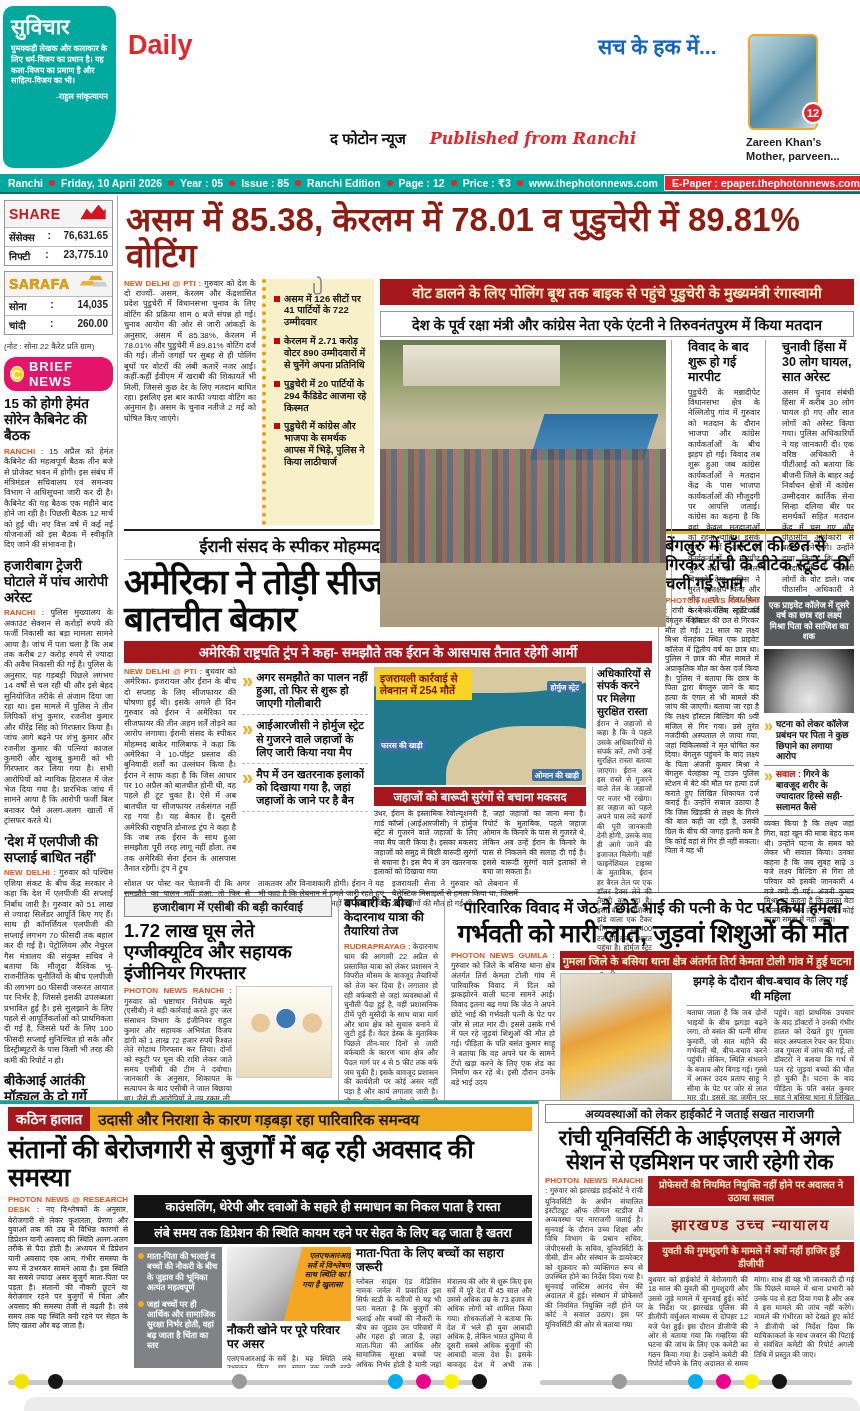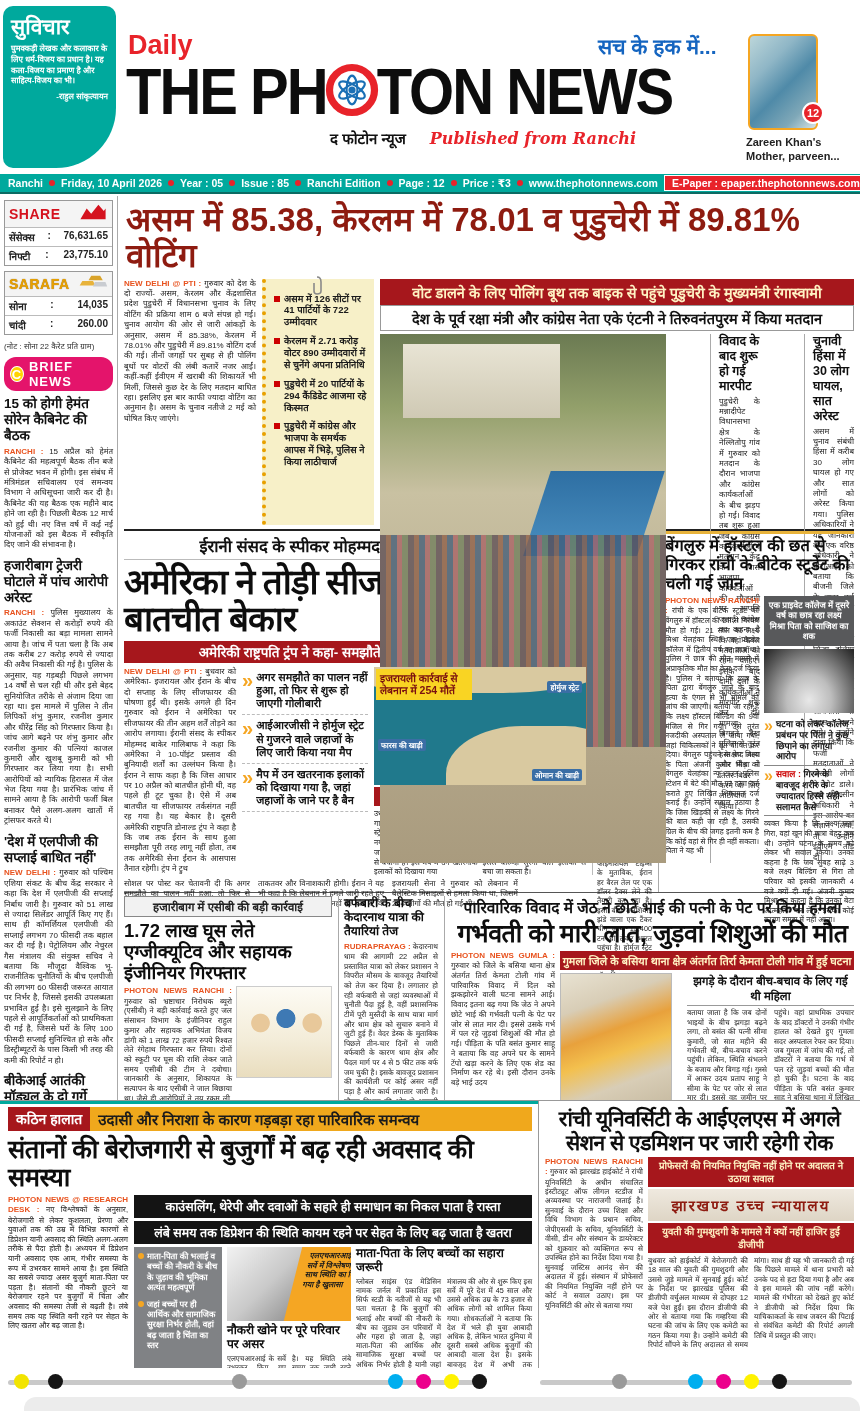--- a/index.html
+++ b/index.html
@@ -57,30 +57,30 @@
   .lead-h { font-size:33px; font-weight:900; color:#8E1B10; line-height:1.1; padding:4px 0 4px 2px; }
   .lead-row { display:flex; gap:6px; height:252px; border-bottom:2px solid #222; padding-bottom:4px; }
   .lead-body { width:132px; flex:0 0 132px; }
   .ynote { width:112px; flex:0 0 112px; background:#F7F0C8; border-left:4px dotted #E8A000; padding:14px 6px 4px 8px; position:relative; }
   .ynote .clip { position:absolute; top:-4px; left:44px; }
   .ybul { display:flex; gap:4px; margin-bottom:7px; }
   .ybul .sq { width:6px; height:6px; background:#C00; margin-top:3px; flex:0 0 auto; }
   .ybul div { font-size:9.5px; font-weight:bold; line-height:1.25; color:#1b1b1b; }
   .lead-right { flex:1; display:flex; flex-direction:column; }
   .band-red { background:#A6171C; color:#FFF3C4; font-size:14.5px; font-weight:bold; text-align:center; padding:3px 2px; }
-  .band-wht { border:1px solid #999; color:#111; background:#fff; font-size:14.5px; font-weight:bold; text-align:center; padding:2px; margin-top:0; }
+  .band-wht { border:1px solid #999; color:#111; background:#fff; font-size:14.5px; font-weight:bold; text-align:center; padding:2px; margin-top:6px; }
   .lead-low { display:flex; gap:5px; margin-top:3px; flex:1; }
   .vote-photo { width:286px; flex:0 0 286px; background:
      linear-gradient(180deg,#6b7a52 0%,#93a06b 14%,#c9c1a2 30%,#b9ad90 60%,#a99b7e 100%); position:relative; overflow:hidden; }
   .vp-roof { position:absolute; left:55%; top:26%; width:40%; height:16%; background:linear-gradient(180deg,#2e6fa3,#4a8fc0); transform:skewX(-18deg); }
   .vp-roof2 { position:absolute; left:8%; top:2%; width:55%; height:14%; background:linear-gradient(180deg,#e8e4d4,#cfc9b4); }
   .vp-crowd { position:absolute; left:0; top:38%; width:100%; height:40%;
      background:repeating-linear-gradient(90deg,#5a4a52 0 6px,#8c5b44 6px 11px,#3f5a77 11px 17px,#a85f63 17px 22px,#6e7d5a 22px 28px); opacity:.75; filter:blur(.4px); }
   .substories { flex:1; display:flex; gap:5px; }
-  .substory { flex:1; border-left:1px solid #aaa; padding-left:8px;margin-left:39px; }
+  .substory { flex:1; border-left:1px solid #aaa; padding-left:16px; }
   .sshead { font-size:12.5px; font-weight:bold; color:#101010; line-height:1.2; margin-bottom:3px; }
 
   
   .iran-row { display:flex; gap:6px; height:362px; border-bottom:1.5px solid #555; }
   .iran { width:528px; flex:0 0 528px; padding-top:3px; }
   .iran-kick { font-size:16.5px; font-weight:bold; text-align:center; color:#111; border-bottom:1px solid #bbb; padding-bottom:2px; }
   .iran-head { font-size:35px; font-weight:900; color:#0d0d0d; line-height:1.06; text-align:left; padding:3px 0 4px 0; letter-spacing:-1px; }
   .iran-band { background:#A6171C; color:#fff; font-size:13.5px; font-weight:bold; text-align:center; padding:2px; }
   .iran-cols { display:flex; gap:6px; margin-top:4px; height:208px; }
   .icol-body { width:112px; flex:0 0 112px; }
@@ -192,33 +192,20 @@
 <div class="page">
 
   <div class="hdr">
     <div class="quotebox">
       <div class="qt">सुविचार</div>
       <div class="qq">घुमक्कड़ी लेखक और कलाकार के लिए धर्म-विजय का प्रधान है। यह कला-विजय का प्रमाण है और साहित्य-विजय का भी।</div>
       <div class="qa">-राहुल सांकृत्यायन</div>
     </div>
     <div class="daily">Daily</div>
     <div class="tagline-top">सच के हक में...</div>
-    <div class="masthead">
-      <span class="mtxt">THE PH</span>
-      <span class="atom">
-        <svg width="54" height="54" viewBox="0 0 60 60">
-          <circle cx="30" cy="30" r="25" fill="#fff" stroke="#E8232A" stroke-width="8"></circle>
-          <ellipse cx="30" cy="30" rx="16" ry="6" fill="none" stroke="#1A6FB5" stroke-width="2.4" transform="rotate(30 30 30)"></ellipse>
-          <ellipse cx="30" cy="30" rx="16" ry="6" fill="none" stroke="#1A6FB5" stroke-width="2.4" transform="rotate(-30 30 30)"></ellipse>
-          <ellipse cx="30" cy="30" rx="16" ry="6" fill="none" stroke="#1A6FB5" stroke-width="2.4" transform="rotate(90 30 30)"></ellipse>
-          <circle cx="30" cy="30" r="4" fill="#1A6FB5"></circle>
-        </svg>
-      </span>
-      <span class="mtxt">TON NEWS</span>
-    </div>
     <div class="subline">
       <span class="hn">द फोटोन न्यूज</span>
       <span class="pf">Published from Ranchi</span>
     </div>
     <div class="photo-box">
       <div class="photo-badge">12</div>
     </div>
     <div class="photo-cap">Zareen Khan's Mother, parveen...</div>
     <div class="infobar">
       <span>Ranchi</span>
@@ -514,20 +501,21 @@
             <div class="dep-r2">
               <div class="dep-subh" style="margin-top:0;">माता-पिता के लिए बच्चों का सहारा जरूरी</div>
               <div class="dep-cols">ग्लोबल साइंस एंड मेडिसिन नामक जर्नल में प्रकाशित इस सिर्फ स्टडी के नतीजों से यह भी पता चलता है कि बुजुर्गों की भलाई और बच्चों की नौकरी के बीच का जुड़ाव उन परिवारों में और गहरा हो जाता है, जहां माता-पिता की आर्थिक और सामाजिक सुरक्षा बच्चों पर अधिक निर्भर होती है यानी जहां बच्चों का सहारा माता-पिता के लिए अधिक जरूरी होता है। ऐसे परिवारों में उनकी बेरोजगारी का असर भी अधिक गंभीर होता है। स्वास्थ्य और परिवार कल्याण मंत्रालय की ओर से शुरू किए इस सर्वे में पूरे देश में 45 साल और उससे अधिक उम्र के 73 हजार से अधिक लोगों को शामिल किया गया। शोधकर्ताओं ने बताया कि देश में भले ही युवा आबादी अधिक है, लेकिन भारत दुनिया में दूसरी सबसे अधिक बुजुर्गों की आबादी वाला देश है। इसके बावजूद देश में अभी तक सार्वभौमिक स्वास्थ्य सेवा प्रणाली नहीं है और केवल 60 साल और उससे अधिक उम्र के 18 फीसद बुजुर्गों के पास ही स्वास्थ्य बीमा है।</div>
             </div>
           </div>
         </div>
       </div>
     </section>
 
     <section class="hc">
+      <div class="hc-kick">अव्यवस्थाओं को लेकर हाईकोर्ट ने जताई सखत नाराजगी</div>
       <h2 class="hc-h">रांची यूनिवर्सिटी के आईएलएस में अगले सेशन से एडमिशन पर जारी रहेगी रोक</h2>
       <div class="hc-row">
         <div class="hc-body">
           <span class="dl">PHOTON NEWS RANCHI :</span>
           <span>गुरुवार को झारखंड हाईकोर्ट ने रांची यूनिवर्सिटी के अधीन संचालित इंस्टीट्यूट ऑफ लीगल स्टडीज में अव्यवस्था पर नाराजगी जताई है। सुनवाई के दौरान उच्च शिक्षा और विधि विभाग के प्रधान सचिव, जेपीएससी के सचिव, यूनिवर्सिटी के वीसी, डीन और संस्थान के डायरेक्टर को शुक्रवार को व्यक्तिगत रूप से उपस्थित होने का निर्देश दिया गया है। सुनवाई जस्टिस आनंद सेन की अदालत में हुई। संस्थान में प्रोफेसरों की नियमित नियुक्ति नहीं होने पर कोर्ट ने सवाल उठाए। इस पर यूनिवर्सिटी की ओर से बताया गया</span>
         </div>
         <div class="hc-right">
           <div class="hc-band">प्रोफेसरों की नियमित नियुक्ति नहीं होने पर अदालत ने उठाया सवाल</div>
           <div class="court-img">
             <span>झारखण्ड उच्च न्यायालय</span>

